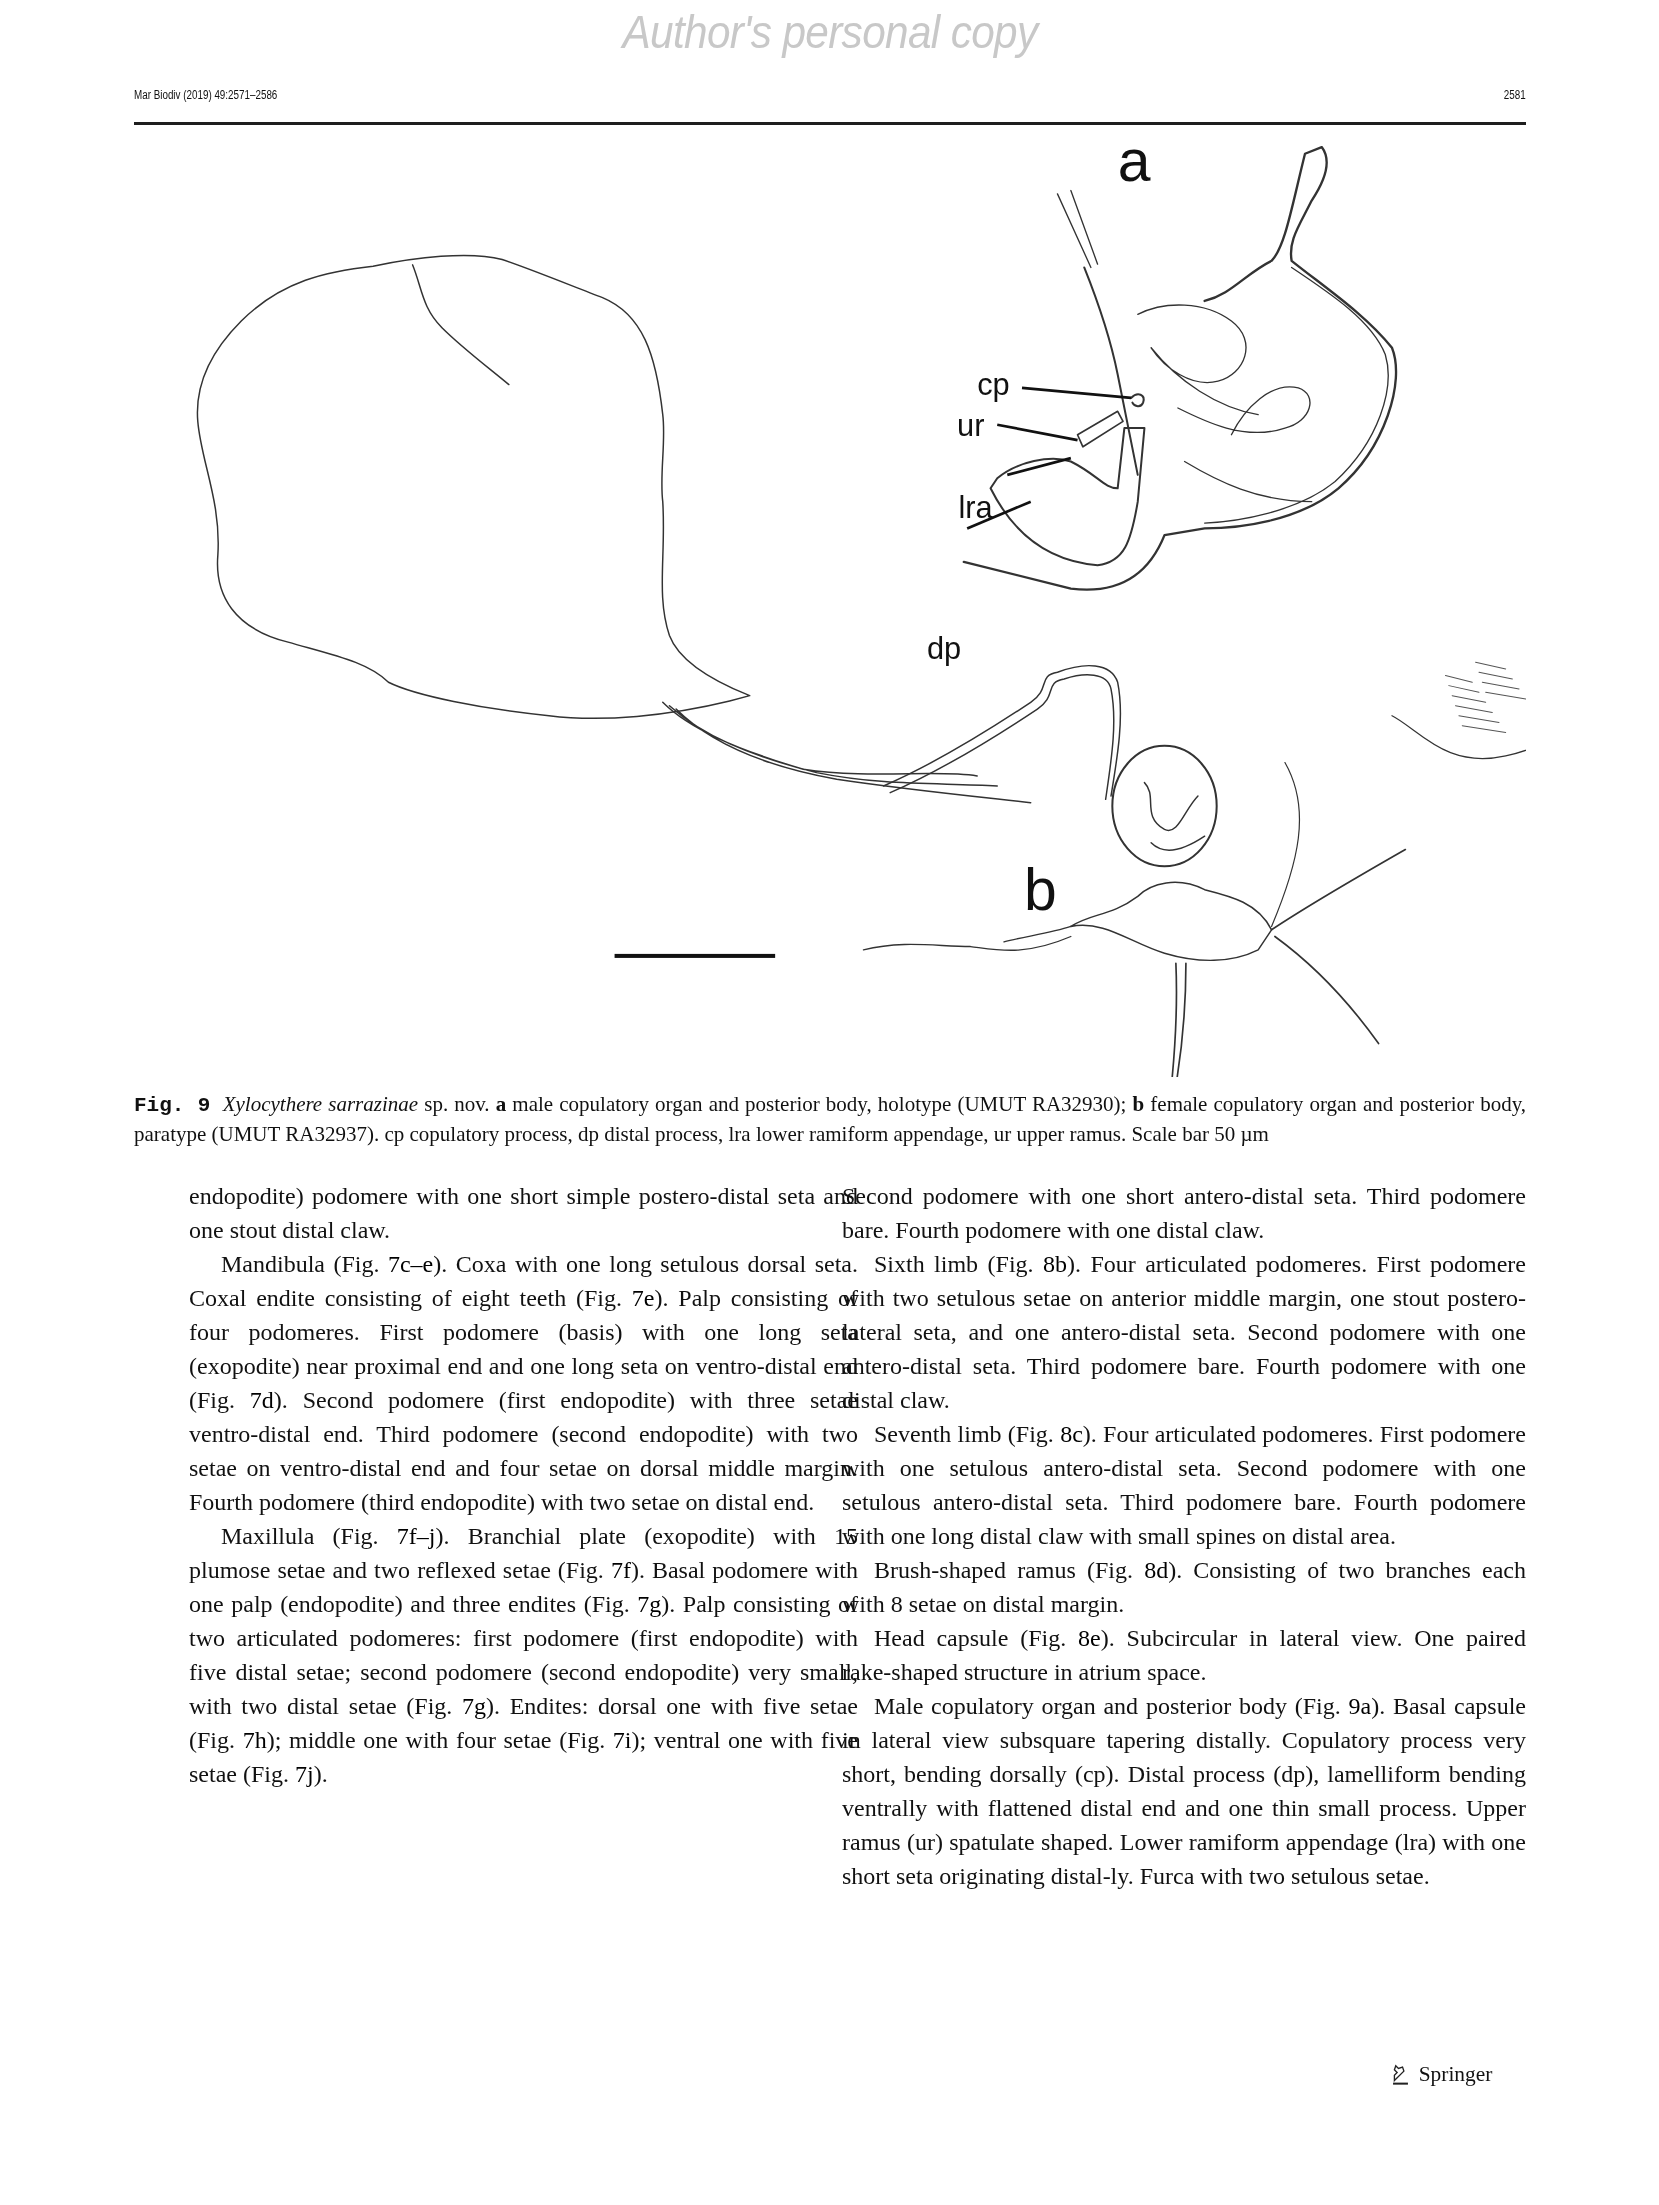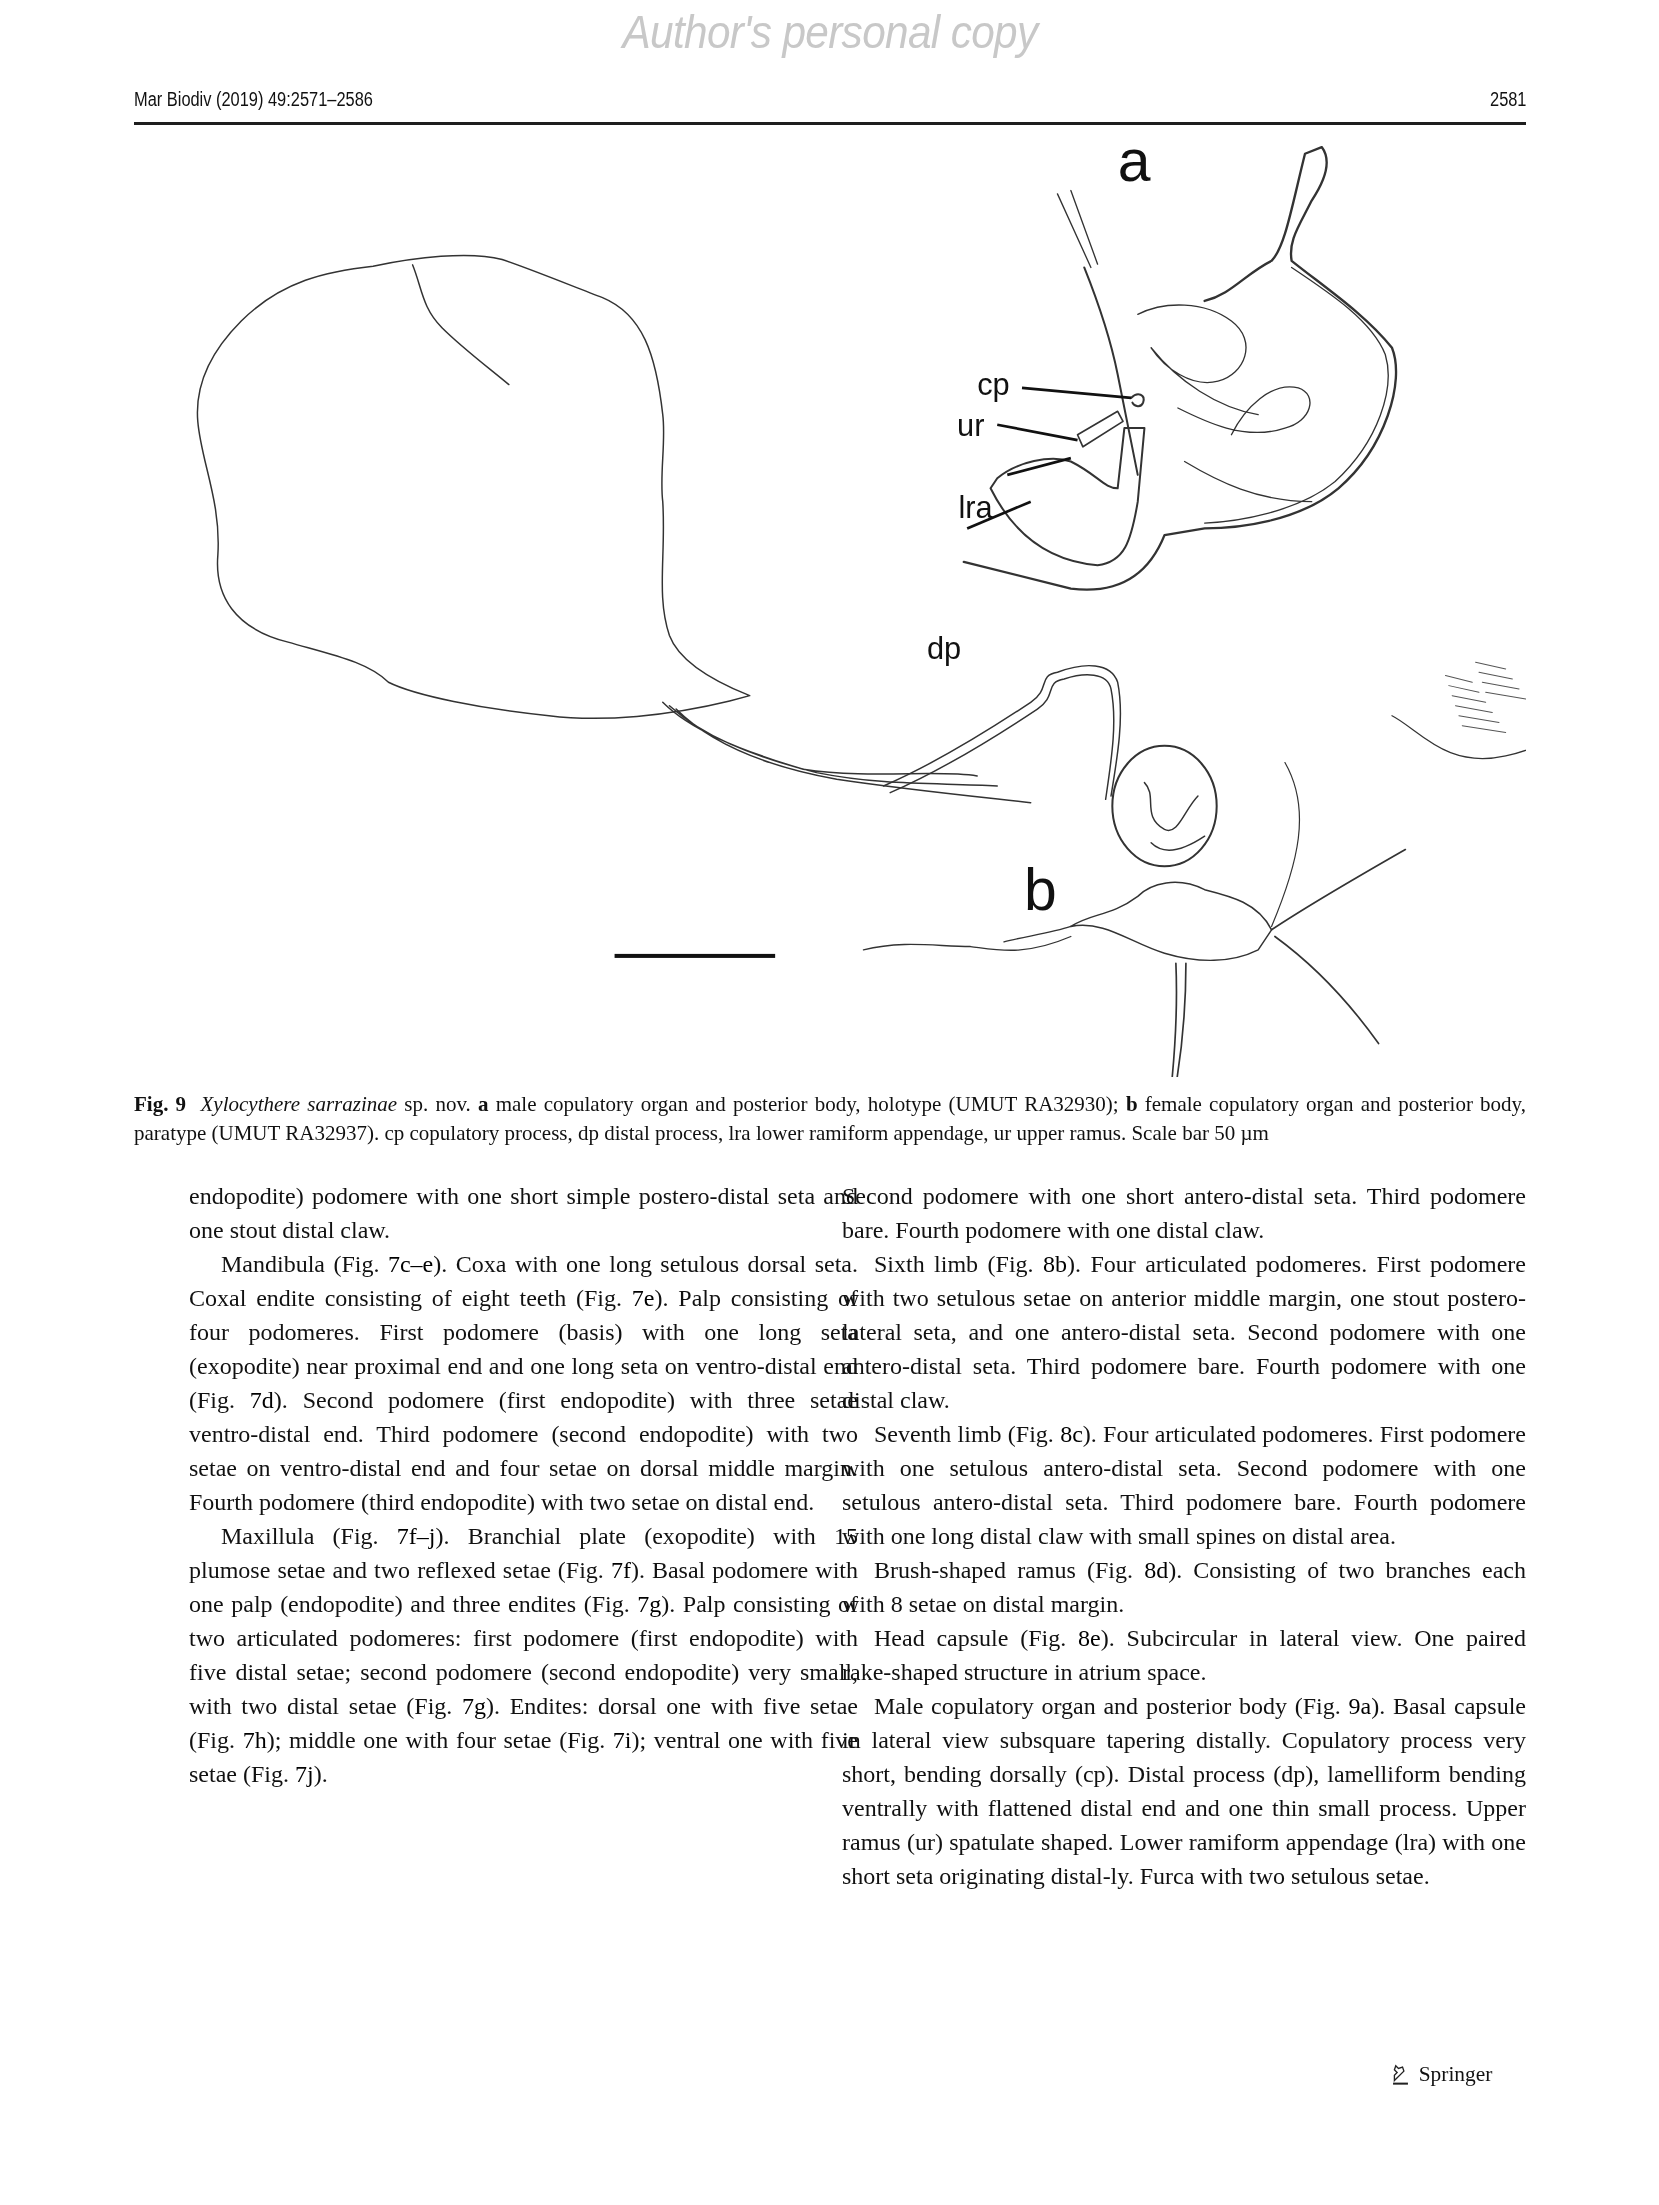--- a/index.html
+++ b/index.html
@@ -1,30 +1,30 @@
 <!DOCTYPE html>
 <html style="font-size:10.7px"><head>
 <meta charset="utf-8">
 <style>
   html, body { margin:0; padding:0; background:#fff; }
   body { width:1660px; height:2205px; position:relative; overflow:hidden; color:#1a1a1a; }
   .watermark { position:absolute; top:5.4px; left:0; width:1660px; text-align:center;
     font-family:"Liberation Sans", sans-serif; font-style:italic; font-size:46px; color:#c8c8c8;
     letter-spacing:-0.7px; transform:scaleX(0.92); }
   .running-head { position:absolute; top:88px; left:134px; width:1392px; height:27px;
-    font-family:"Liberation Sans", sans-serif; font-size:20px; color:#111; }
+    font-family:"Liberation Sans", sans-serif; font-size:12px; color:#111; }
   .running-head .left { position:absolute; left:0; top:0; transform-origin:left; transform:scaleX(0.82); }
   .running-head .right { position:absolute; right:0; top:0; transform-origin:right; transform:scaleX(0.82); }
   .head-rule { position:absolute; top:122px; left:134px; width:1392px; height:3.3px; background:#1e1e1e; }
   .figure { position:absolute; top:127px; left:134px; width:1392px; height:950px; }
   .figure svg { width:100%; height:100%; }
   .panel-label { font-family:"Liberation Sans", sans-serif; fill:#111; }
   .caption { position:absolute; top:1090px; left:134px; width:1392px;
     font-family:"Liberation Serif", serif; font-size:21px; line-height:29.4px; text-align:justify; color:#111; }
-  .caption .fig-num { font-family:Liberation Serif, serif; font-weight:bold; }
+  .caption .fig-num { font-family:Liberation Mono, monospace; font-weight:bold; }
   .caption .taxon { font-style:italic;font-family:Liberation Serif, serif; }
   .caption b { font-weight:bold; }
   .col { position:absolute; top:1179px; width:669px;
     font-family:"Liberation Serif", serif; font-size:24px; line-height:34px; text-align:justify; color:#111; }
   .col.left { left:141px;margin-left:48px; }
   .col.right { left:842px; width:684px; }
   .col p { margin:0; }
   .col p.indent { text-indent:32px; margin-top:0; }
   .ref { color:#000000; }
   .footer { position:absolute; top:2061px; left:1389px; width:141px; height:27px;

